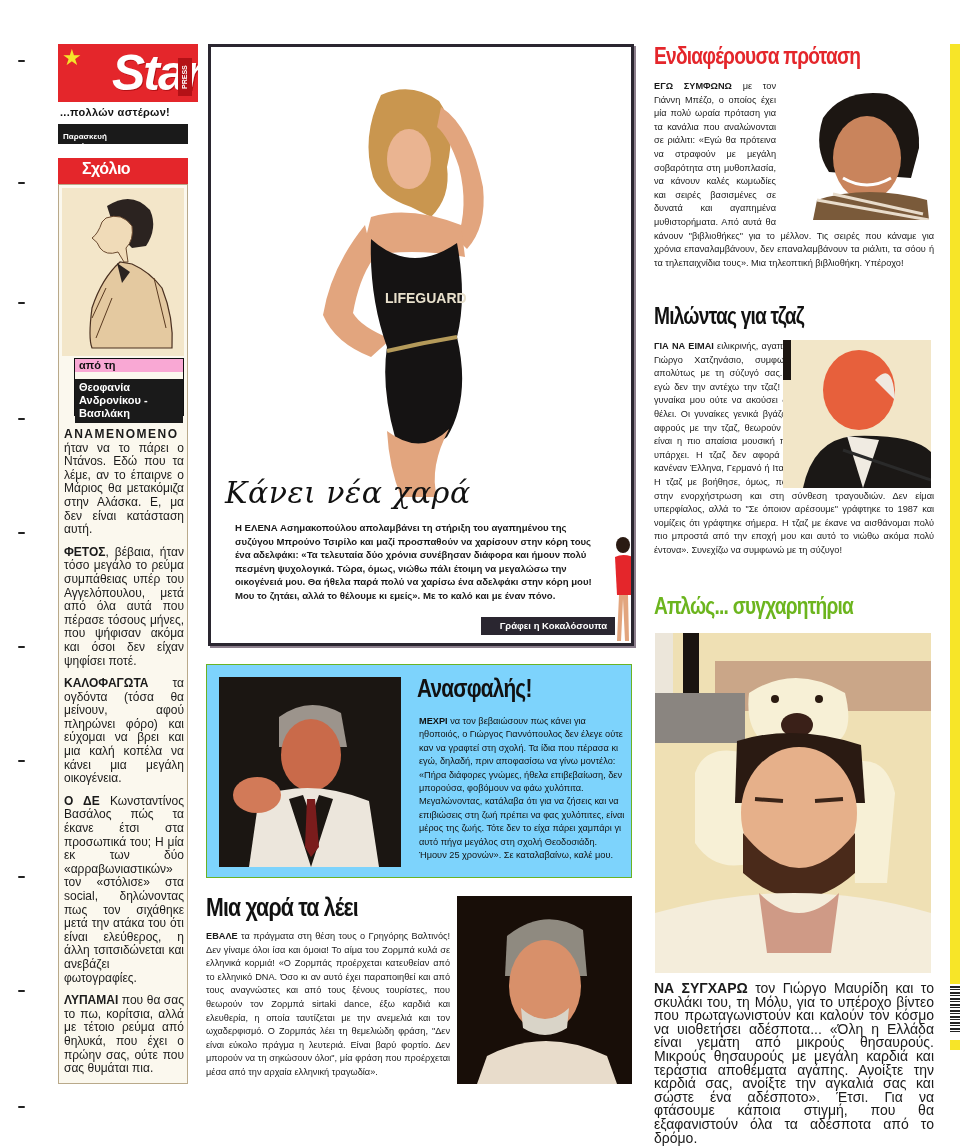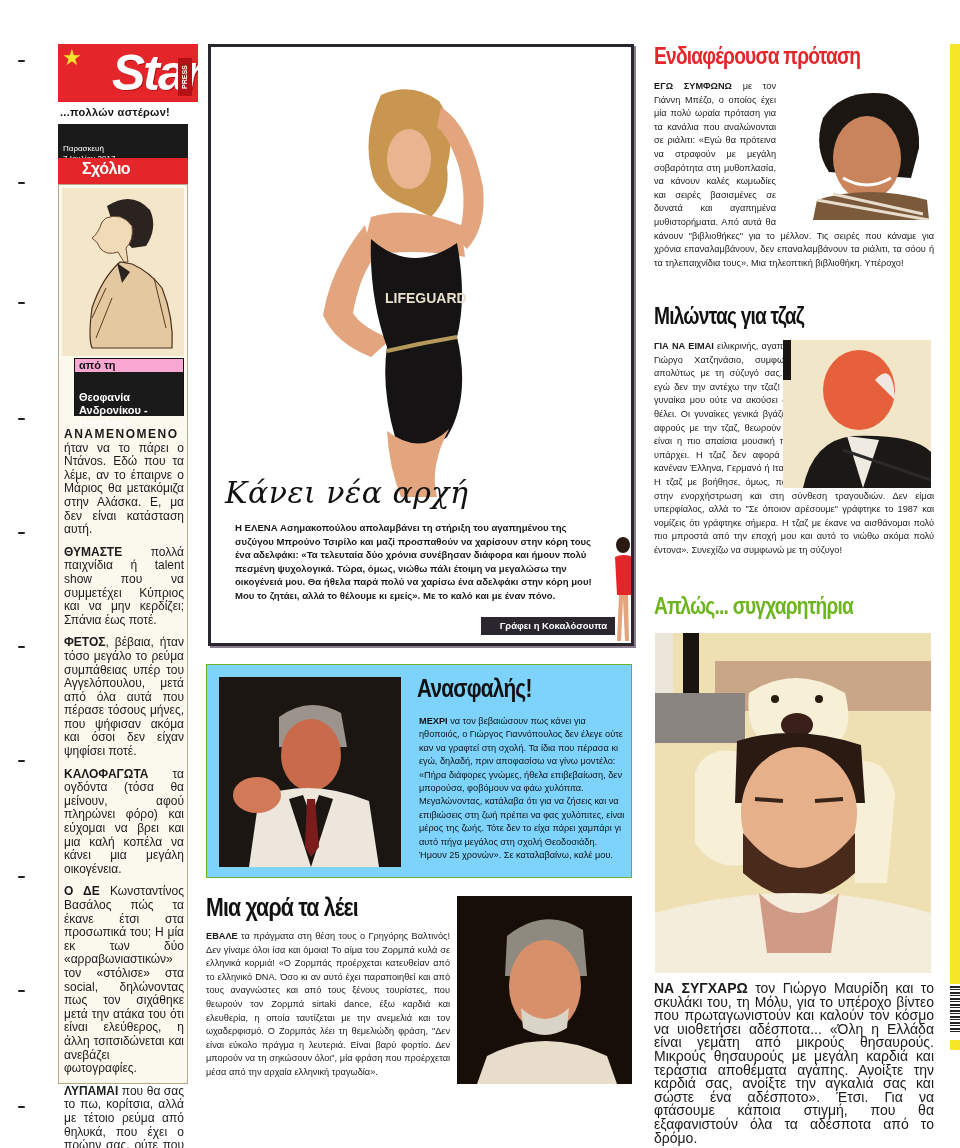--- a/index.html
+++ b/index.html
@@ -10,27 +10,27 @@
 
   
   .tick { position: absolute; left: 18px; width: 7px; height: 2px; background: #222; border-radius: 1px; }
 
   
   .logo-box { left: 58px; top: 44px; width: 140px; height: 58px; background: #e4262b; overflow: hidden; }
   .logo-text { position: absolute; left: 10px; top: 2px; font-family: "Liberation Sans", sans-serif; font-weight: bold; font-style: italic; font-size: 50px; color: #fff; letter-spacing: -2px; line-height: 54px; text-shadow: 1px 1px 0 #b41116; margin-left: 44px; }
   .logo-star { position: absolute; left: 4px; top: 3px; color: #f5e52a; font-size: 22px; line-height: 22px; }
   .logo-press { position: absolute; right: 6px; top: 14px; width: 14px; height: 38px; background: #b41116; color: #fff; font-size: 7px; font-weight: bold; writing-mode: vertical-rl; transform: rotate(180deg); text-align: center; line-height: 14px; }
   .tagline { left: 60px; top: 106px; font-size: 11px; font-weight: bold; color: #111; letter-spacing: 0.3px; }
-  .date-box { left: 58px; top: 124px; width: 130px; height: 20px; background: #1a1a1a; color: #fff; font-size: 8px; padding: 20px 5px; line-height: 10px; }
+  .date-box { left: 58px; top: 124px; width: 130px; height: 20px; background: #1a1a1a; color: #fff; font-size: 8px; padding: 8px 5px; line-height: 10px; font-weight: bold; }
   .comment-head { left: 58px; top: 158px; width: 130px; height: 26px; background: #e4262b; color: #fff; font-weight: bold; font-size: 16px; padding: 2px 24px; letter-spacing: -0.5px; }
   .comment-panel { left: 58px; top: 184px; width: 130px; height: 900px; border: 1px solid #b9a98a; background: #fbf8ee; }
   .sketch { left: 62px; top: 188px; width: 122px; height: 168px; background: #f3e6c9; overflow: hidden; }
   .author-box { left: 74px; top: 358px; width: 110px; height: 58px; border: 1px solid #111; }
   .author-top { background: #f9a8d4; font-size: 11px; font-weight: bold; padding: 0 4px; line-height: 13px; color: #111; }
-  .author-name { background: #1a1a1a; color: #fff; font-size: 11px; font-weight: bold; padding: 19px 4px; line-height: 13px; height: 44px; }
+  .author-name { background: #1a1a1a; color: #fff; font-size: 11px; font-weight: bold; padding: 2px 4px; line-height: 13px; height: 44px; margin-top: 7px; }
   .comment-items { left: 64px; top: 428px; width: 120px; font-size: 12px; line-height: 13.6px; color: #1a1a1a; }
   .comment-items p { margin-bottom: 9px; text-align: justify; }
   .comment-items b { font-weight: bold; }
 
   
   .feature { left: 208px; top: 44px; width: 426px; height: 602px; border: 3px solid #2a2630; box-shadow: 2px 2px 0 #8c7f8d; background: #fff; overflow: hidden; }
   .feature-photo { position: absolute; left: 50px; top: 20px; width: 250px; height: 430px; }
   .feature-title { position: absolute; left: 14px; top: 428px; font-family: "DejaVu Serif", serif; font-style: italic; font-size: 30px; color: #111; letter-spacing: 0.5px; }
   .feature-body { position: absolute; left: 24px; top: 474px; width: 370px; font-size: 9.6px; line-height: 13.6px; font-weight: bold; color: #1a1a1a; }
   .byline { position: absolute; left: 270px; top: 570px; width: 134px; height: 18px; background: #2a2630; color: #fff; font-size: 9.5px; font-weight: bold; padding: 3px 8px; text-align: right; }
@@ -103,21 +103,20 @@
     <path d="M30 130 L44 100 M34 150 L50 110 M92 90 L104 140" stroke="#5a3a20" stroke-width="1"></path>
     <path d="M55 75 L60 95 L68 84 Z" fill="#2b2320"></path>
   </svg>
 </div>
 <div class="abs author-box">
   <div class="author-top">από τη</div>
   <div class="author-name">Θεοφανία Ανδρονίκου - Βασιλάκη</div>
 </div>
 <div class="abs comment-items">
   <p><b style="letter-spacing:1.5px">ΑΝΑΜΕΝΟΜΕΝΟ</b><span> ήταν να το πάρει ο Ντάvos. Εδώ που τα λέμε, αν το έπαιρνε ο Μάριος θα μετακόμιζα στην Αλάσκα. Ε, μα δεν είναι κατάσταση αυτή.</span></p>
-  <p><b>ΘΥΜΑΣΤΕ</b><span> πολλά παιχνίδια ή talent show που να συμμετέχει Κύπριος και να μην κερδίζει; Σπάνια έως ποτέ.</span></p>
   <p><b>ΦΕΤΟΣ</b><span>, βέβαια, ήταν τόσο μεγάλο το ρεύμα συμπάθειας υπέρ του Αγγελόπουλου, μετά από όλα αυτά που πέρασε τόσους μήνες, που ψήφισαν ακόμα και όσοι δεν είχαν ψηφίσει ποτέ.</span></p>
   <p><b>ΚΑΛΟΦΑΓΩΤΑ</b><span> τα ογδόντα (τόσα θα μείνουν, αφού πληρώνει φόρο) και εύχομαι να βρει και μια καλή κοπέλα να κάνει μια μεγάλη οικογένεια.</span></p>
   <p><b>Ο ΔΕ</b><span> Κωνσταντίνος Βασάλος πώς τα έκανε έτσι στα προσωπικά του; Η μία εκ των δύο «αρραβωνιαστικών» τον «στόλισε» στα social, δηλώνοντας πως τον σιχάθηκε μετά την ατάκα του ότι είναι ελεύθερος, η άλλη τσιτσιδώνεται και ανεβάζει φωτογραφίες.</span></p>
   <p><b>ΛΥΠΑΜΑΙ</b><span> που θα σας το πω, κορίτσια, αλλά με τέτοιο ρεύμα από θηλυκά, που έχει ο πρώην σας, ούτε που σας θυμάται πια.</span></p>
 </div>
 
 <div class="abs feature">
   <div class="feature-photo">
     <svg width="250" height="430" viewBox="0 0 250 430">
 
@@ -131,21 +130,21 @@
 
       <path d="M104 158 Q70 200 62 248 Q74 276 110 290 L130 272 Q100 260 92 246 Q98 212 112 192 Z" fill="#e2a57e"></path>
 
       <path d="M110 172 Q150 208 196 176 Q206 230 196 270 Q210 330 186 370 Q160 392 134 370 Q120 320 126 280 Q108 230 110 172 Z" fill="#151313"></path>
       <text x="124" y="236" font-family="Liberation Sans, sans-serif" font-weight="bold" font-size="14" fill="#e8e0cc">LIFEGUARD</text>
       <path d="M126 284 Q160 276 196 270" stroke="#b49a5a" stroke-width="4" fill="none"></path>
 
       <path d="M126 364 Q128 400 140 430 L176 430 Q168 400 188 362 Q160 390 126 364 Z" fill="#e2a57e"></path>
     </svg>
   </div>
-  <div class="feature-title">Κάνει νέα αρχή</div>
+  <div class="feature-title">Κάνει νέα χαρά</div>
   <div class="feature-body">
     <span>Η ΕΛΕΝΑ</span><span> Ασημακοπούλου απολαμβάνει τη στήριξη του αγαπημένου της συζύγου Μπρούνο Τσιρίλο και μαζί προσπαθούν να χαρίσουν στην κόρη τους ένα αδελφάκι: «Τα τελευταία δύο χρόνια συνέβησαν διάφορα και ήμουν πολύ πεσμένη ψυχολογικά. Τώρα, όμως, νιώθω πάλι έτοιμη να μεγαλώσω την οικογένειά μου. Θα ήθελα παρά πολύ να χαρίσω ένα αδελφάκι στην κόρη μου! Μου το ζητάει, αλλά το θέλουμε κι εμείς». Με το καλό και με έναν πόνο.</span>
   </div>
   <div class="mini-figure">
     <svg width="24" height="110" viewBox="0 0 24 110">
       <ellipse cx="12" cy="10" rx="7" ry="8" fill="#2a1a12"></ellipse>
       <path d="M4 22 Q12 18 22 22 L20 60 L6 60 Z" fill="#e4262b"></path>
       <path d="M8 60 L6 106 L10 106 L12 64 L14 106 L18 106 L17 60 Z" fill="#e2a57e"></path>
     </svg>
   </div>

